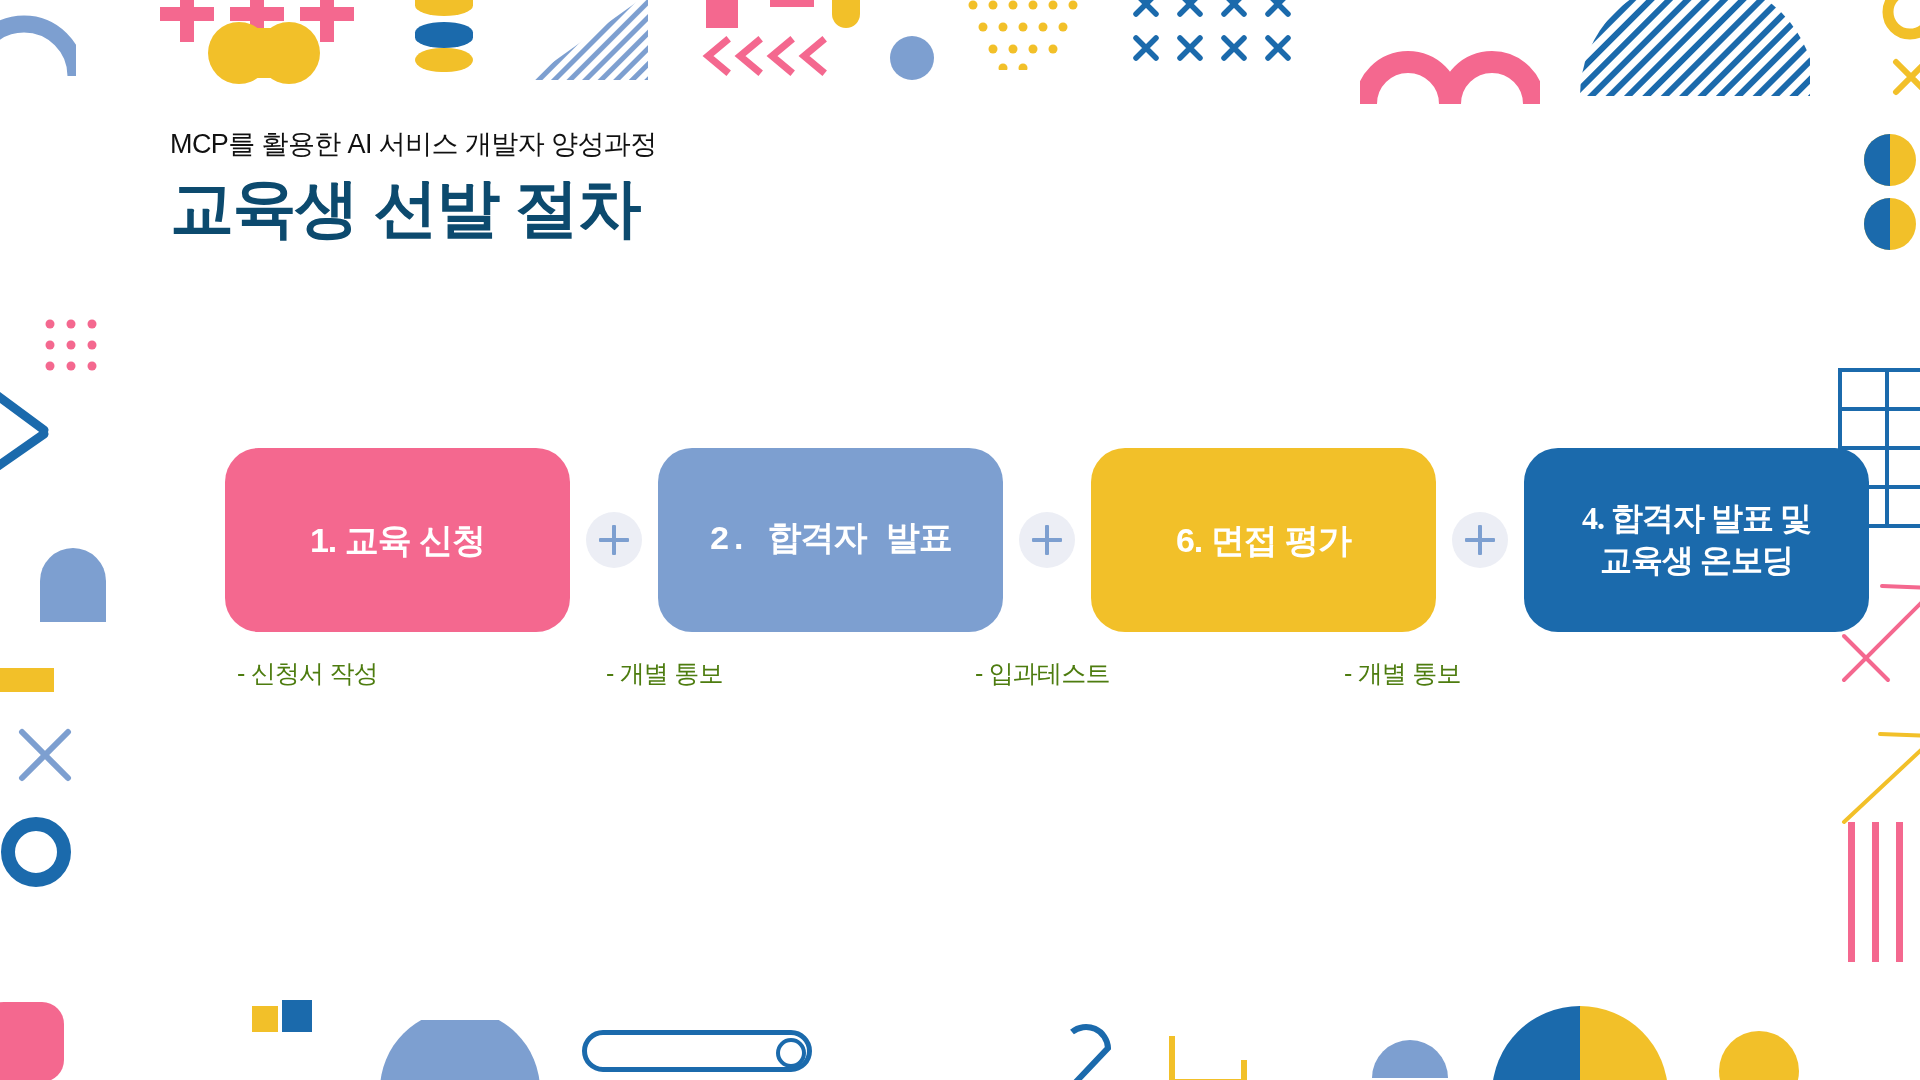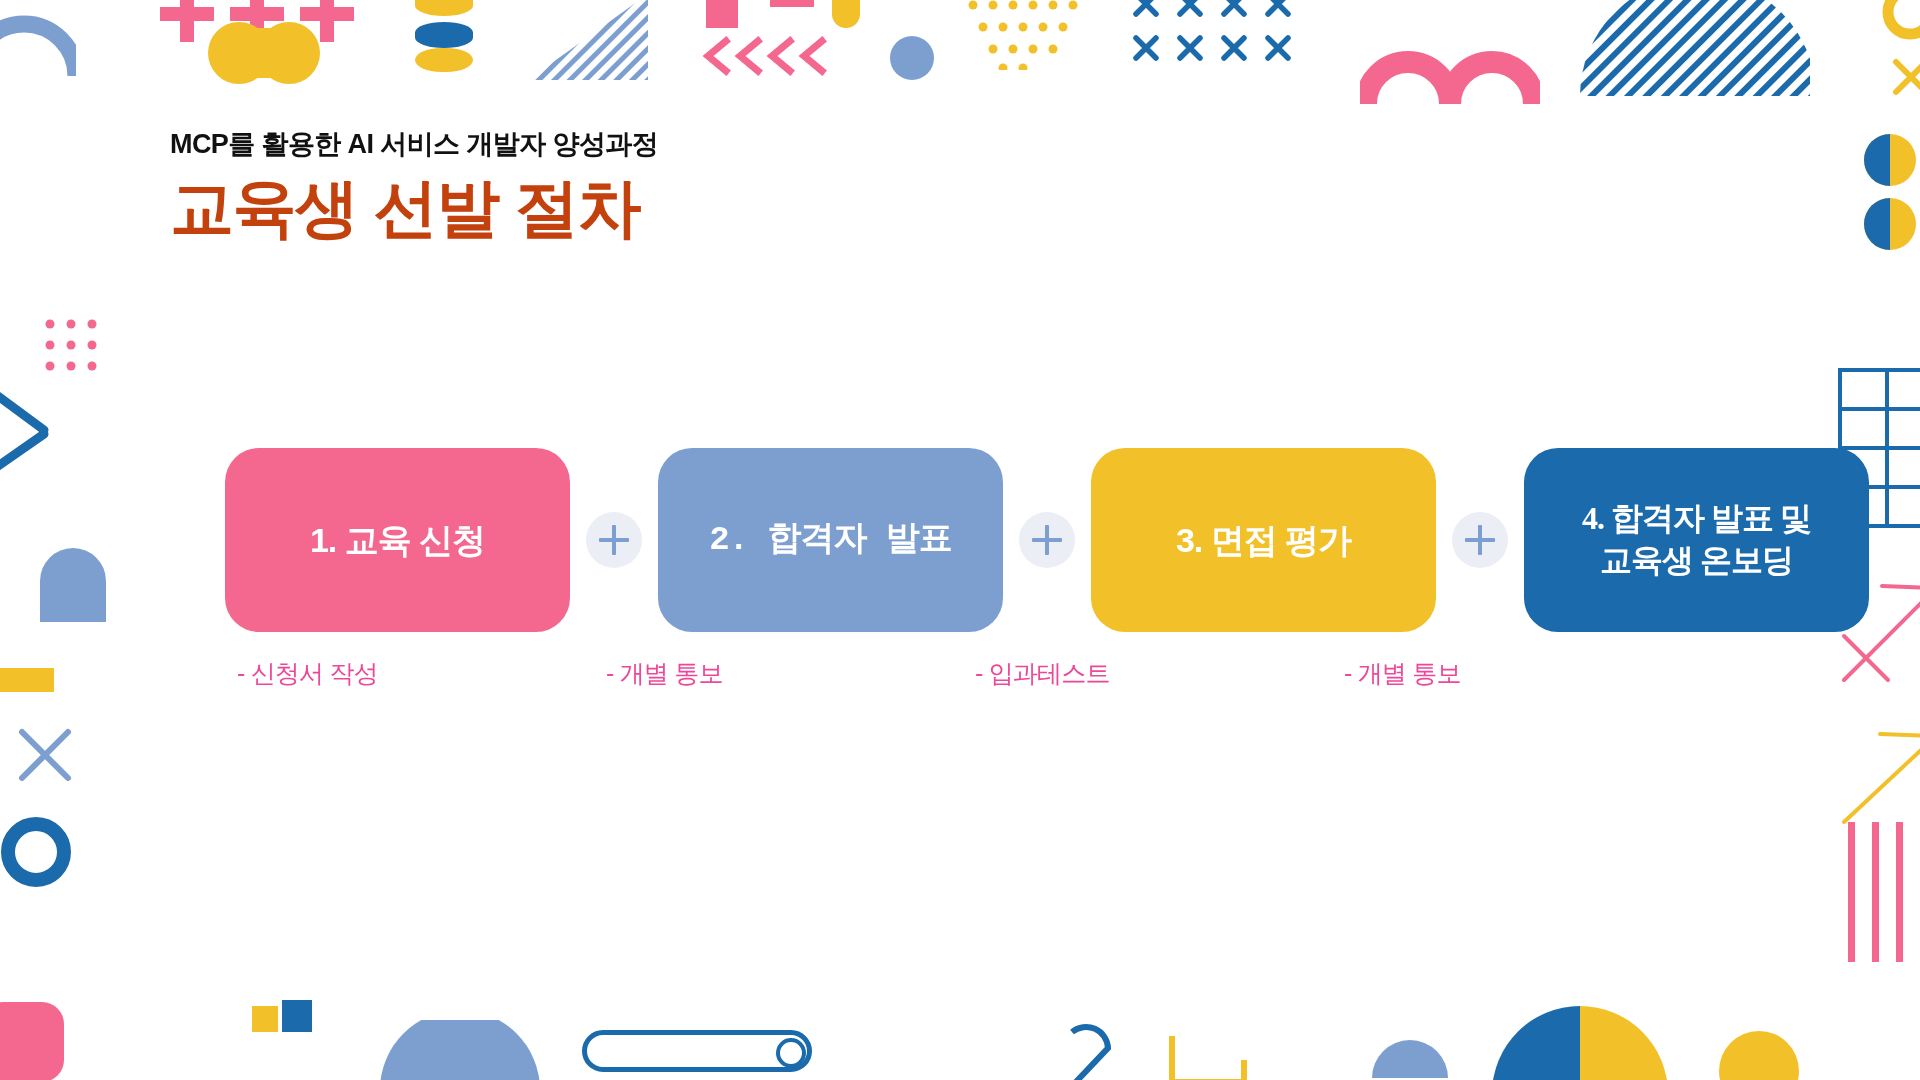--- a/index.html
+++ b/index.html
@@ -11,26 +11,26 @@
   }
   .slide{position:relative;width:1920px;height:1080px;background:#fff;overflow:hidden;}
 
   
   .deco{position:absolute;inset:0;pointer-events:none;}
   .deco > *{position:absolute;}
 
   
   .header{position:absolute;left:170px;top:128px;}
   .eyebrow{
-    font-size:27px;font-weight:700;color:#111111;letter-spacing:-0.6px;
+    font-size:27px;font-weight:400;color:#111111;letter-spacing:-0.6px;
     white-space:nowrap;line-height:1.2;
   }
   .title{
     margin-top:14px;
-    font-size:64px;font-weight:800;color:#c2410c;letter-spacing:-1.5px;
+    font-size:64px;font-weight:800;color:#0c4a6e;letter-spacing:-1.5px;
     white-space:nowrap;line-height:1.08;
   }
 
   
   .flow{
     position:absolute;left:225px;top:448px;
     display:flex;align-items:center;gap:32px;
   }
   .step{
     width:345px;height:184px;border-radius:34px;
@@ -51,21 +51,21 @@
     content:"";position:absolute;background:#7d9fd0;border-radius:1px;
   }
   .connector .plus::before{left:0;top:13px;width:30px;height:4px;}
   .connector .plus::after{top:0;left:13px;width:4px;height:30px;}
 
   
   .captions{position:absolute;left:225px;top:655px;display:flex;}
   .cap{width:345px;box-sizing:border-box;}
   .cap .off1{padding-left:12px;}
   .cap-line{
-    font-size:25px;color:#ec4899;font-weight:500;letter-spacing:-0.8px;
+    font-size:25px;color:#4d7c0f;font-weight:500;letter-spacing:-0.8px;
     line-height:1.45;white-space:nowrap;
   }
   .cap-spacer{width:24px;flex:0 0 auto;}
   .circ{border-radius:50%;}
 </style>
 </head>
 <body>
 
 <div class="slide">
 
@@ -293,21 +293,21 @@
 
     <div class="step" style="background:#7d9fd0;font-family:Liberation Mono, monospace;">
       <span>2. 합격자 발표</span>
     </div>
 
     <div class="connector">
         <span class="plus"></span>
       </div>
 
     <div class="step" style="background:#f2c029;">
-      <span>3. 면접 평가</span>
+      <span>6. 면접 평가</span>
     </div>
 
     <div class="connector">
         <span class="plus"></span>
       </div>
 
     <div class="step two-line" style="background:#1b6aac;font-family:Liberation Serif, serif;">
       <span>
         <span>4. 합격자 발표 및</span><br>
         <span>교육생 온보딩</span>

